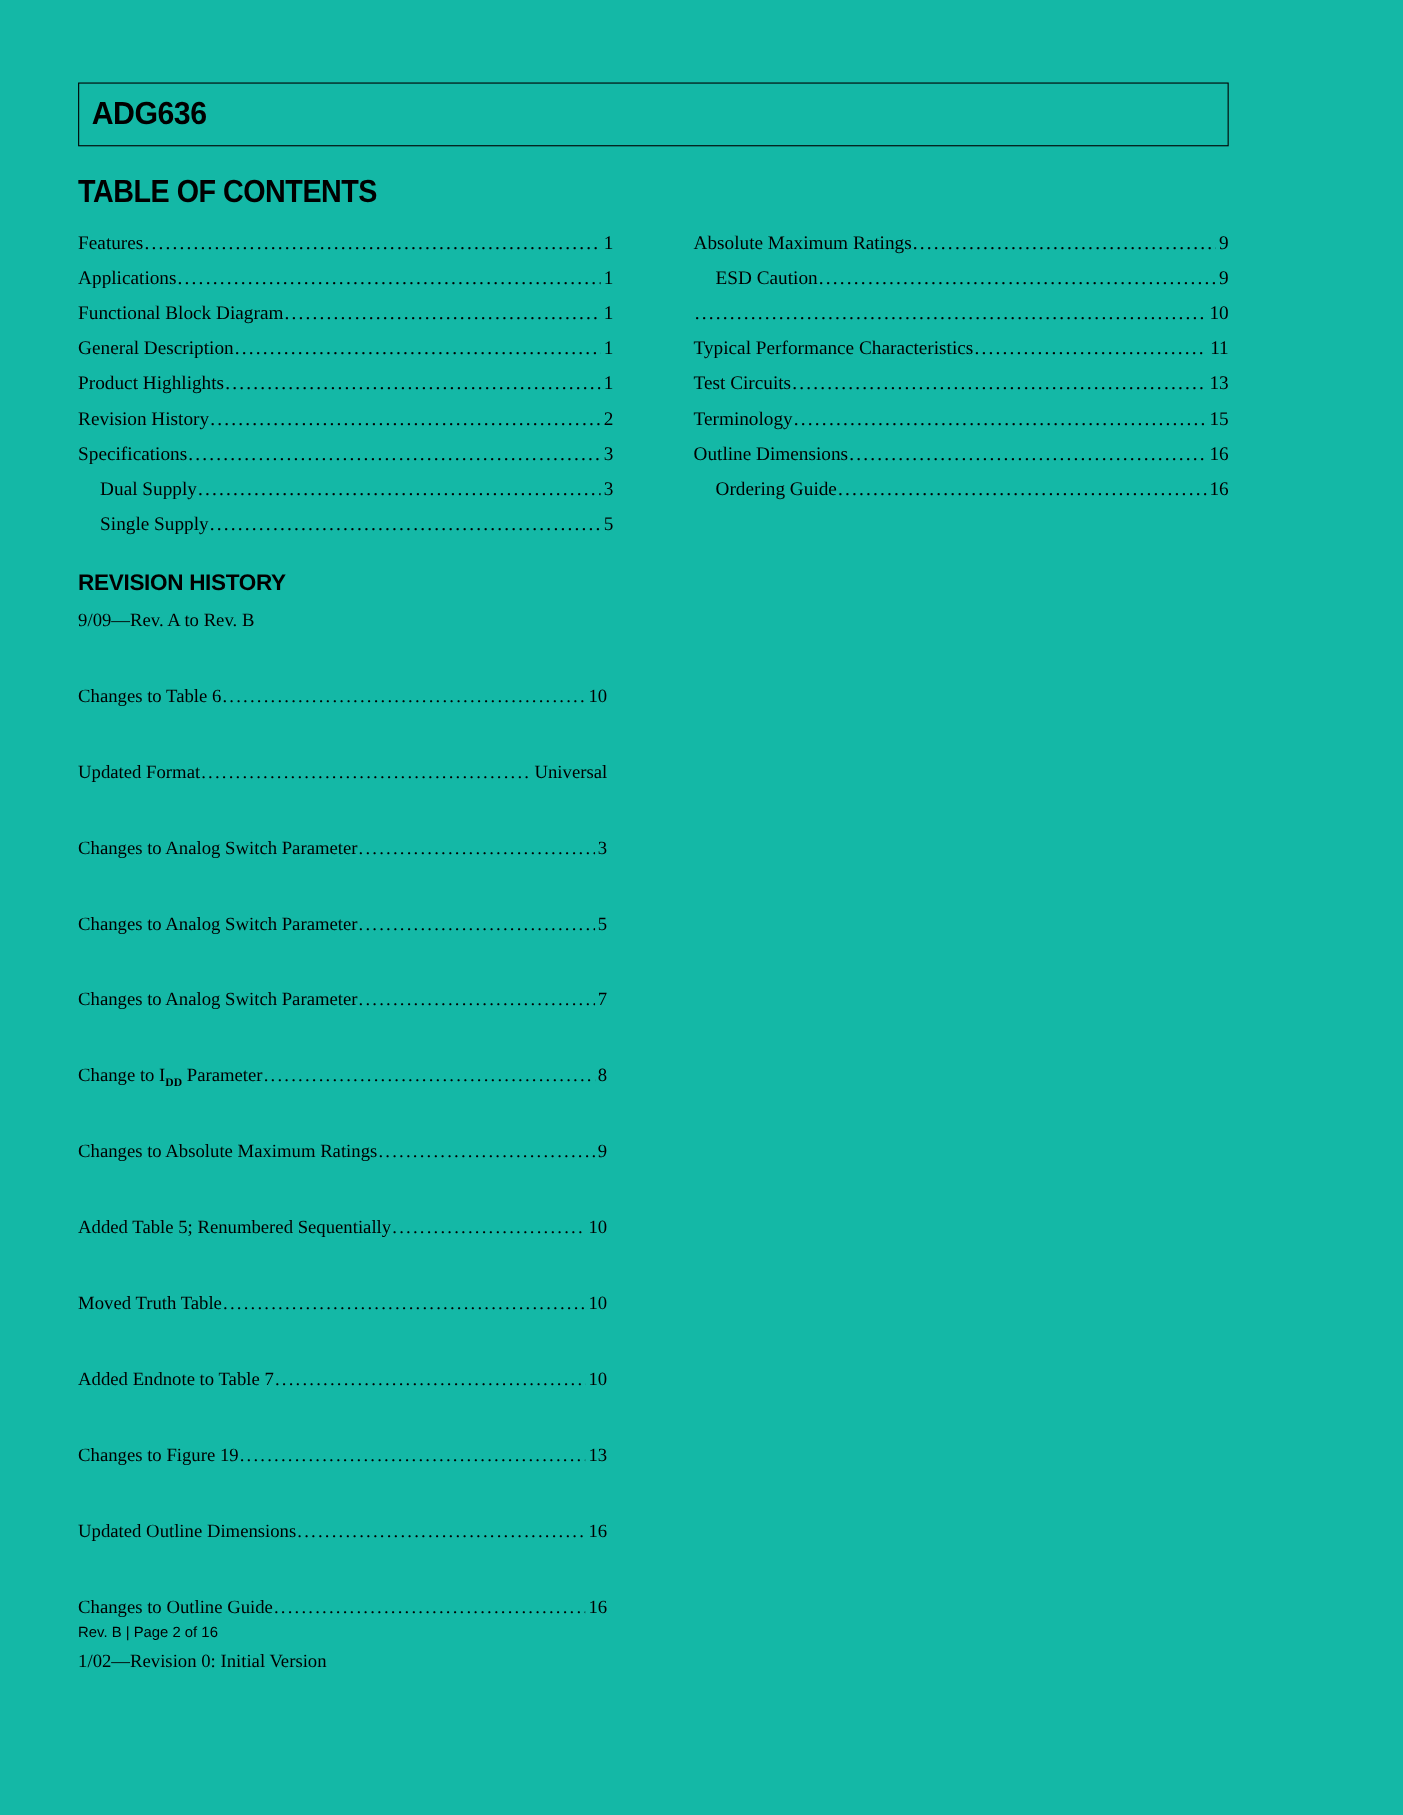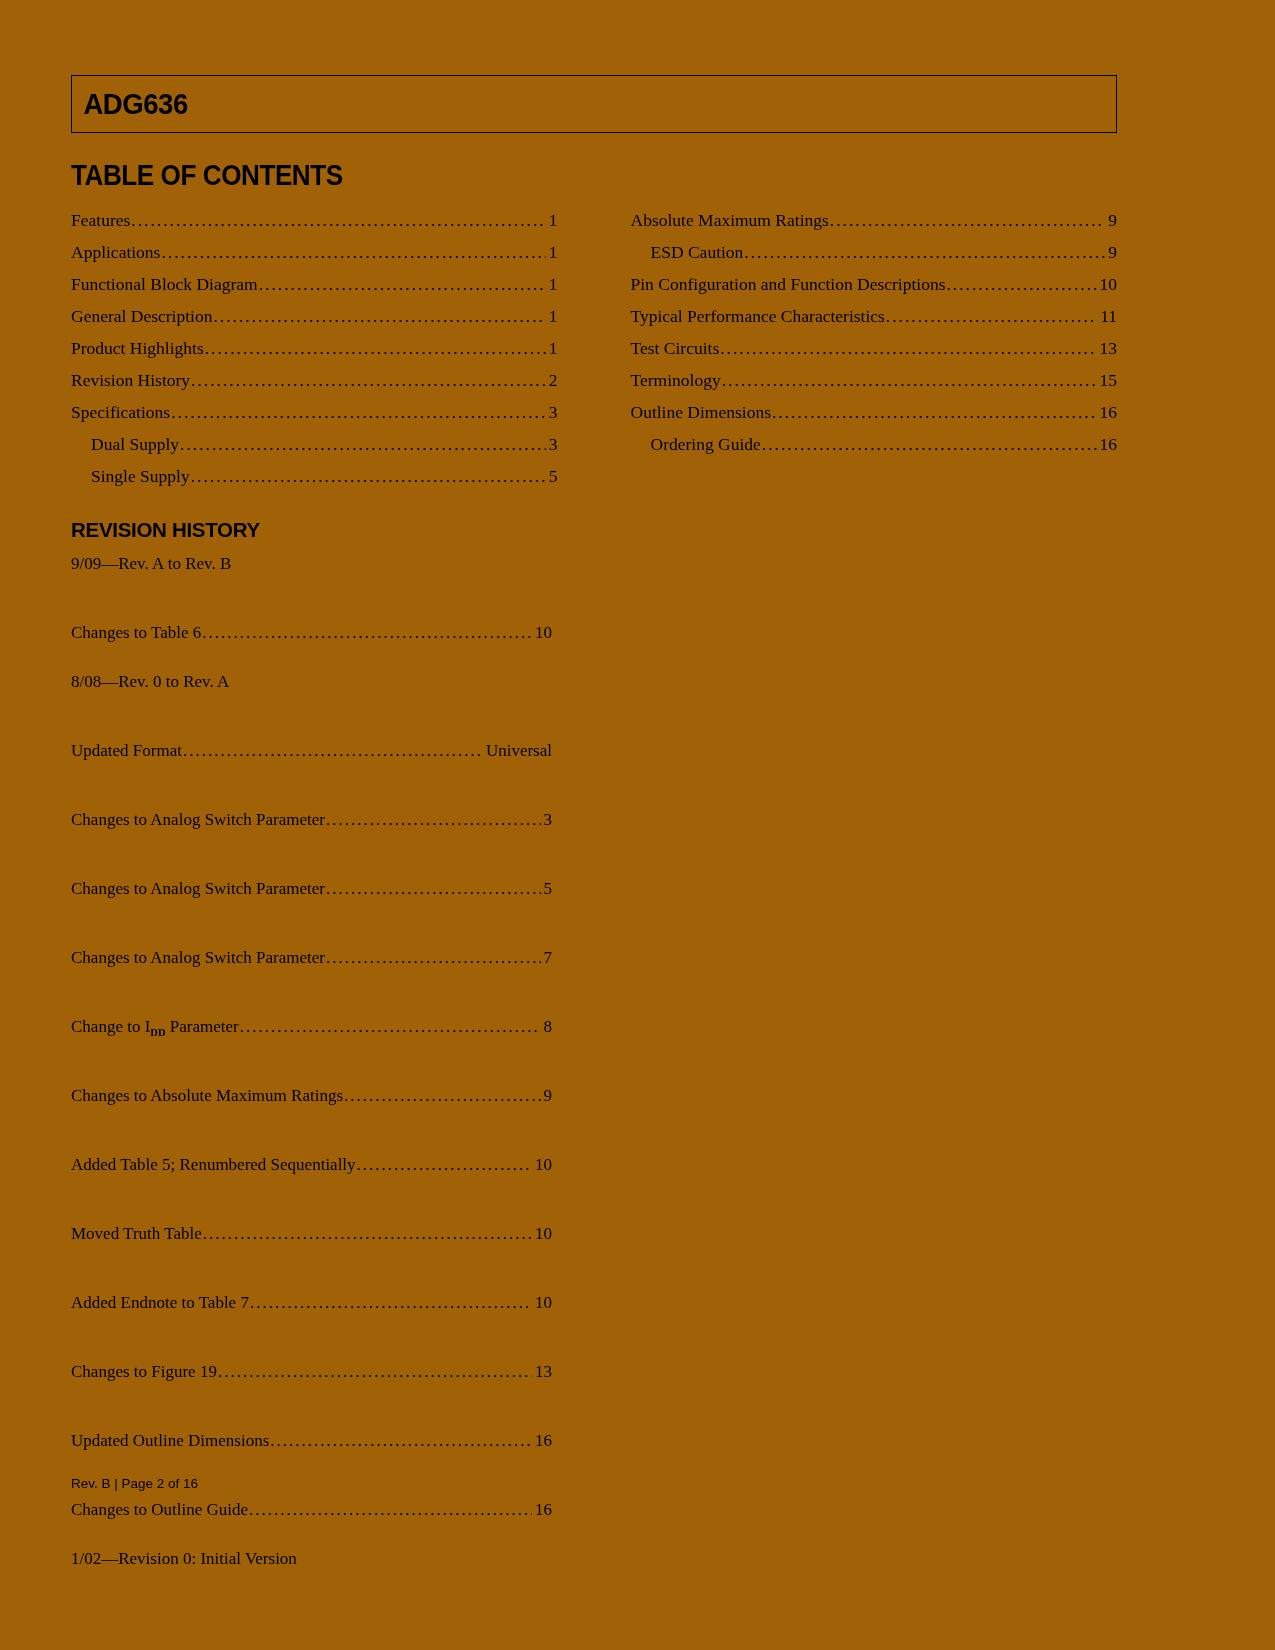--- a/index.html
+++ b/index.html
@@ -4,21 +4,21 @@
 <style>
   html, body {
     margin: 0;
     padding: 0;
     background: #ffffff;
   }
   .page {
     position: relative;
     width: 1275px;
     height: 1650px;
-    background: #a16207;
+    background: #14b8a6;
     color: #000000;
     font-family: "Liberation Serif", serif;
     overflow: hidden;
   }
   .content {
     position: absolute;
     left: 71px;
     top: 0;
     width: 1046px;
   }
@@ -188,21 +188,20 @@
             <span class="toc-label">Absolute Maximum Ratings</span>
             <span class="dots"></span>
             <span class="toc-page">9</span>
           </div>
           <div class="toc-entry indent">
             <span class="toc-label">ESD Caution</span>
             <span class="dots"></span>
             <span class="toc-page">9</span>
           </div>
           <div class="toc-entry">
-            <span class="toc-label">Pin Configuration and Function Descriptions</span>
             <span class="dots"></span>
             <span class="toc-page">10</span>
           </div>
           <div class="toc-entry">
             <span class="toc-label">Typical Performance Characteristics</span>
             <span class="dots"></span>
             <span class="toc-page">11</span>
           </div>
           <div class="toc-entry">
             <span class="toc-label">Test Circuits</span>
@@ -232,21 +231,20 @@
       <div id="revision-sections">
           <div class="rev-block">
             <div class="rev-heading">9/09—Rev. A to Rev. B</div>
             <div class="toc-entry">
               <span class="toc-label">Changes to Table 6</span>
               <span class="dots"></span>
               <span class="toc-page">10</span>
             </div>
           </div>
           <div class="rev-block">
-            <div class="rev-heading">8/08—Rev. 0 to Rev. A</div>
             <div class="toc-entry">
               <span class="toc-label">Updated Format</span>
               <span class="dots"></span>
               <span class="toc-page">Universal</span>
             </div>
             <div class="toc-entry">
               <span class="toc-label">Changes to Analog Switch Parameter</span>
               <span class="dots"></span>
               <span class="toc-page">3</span>
             </div>

